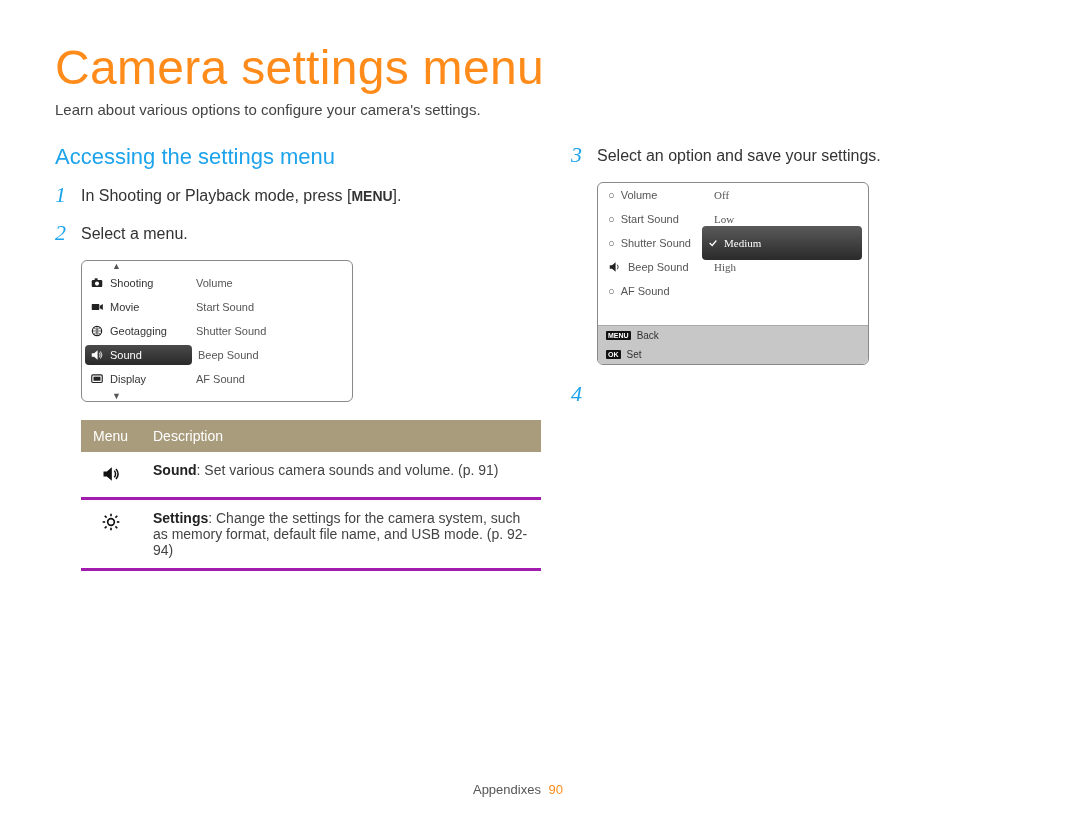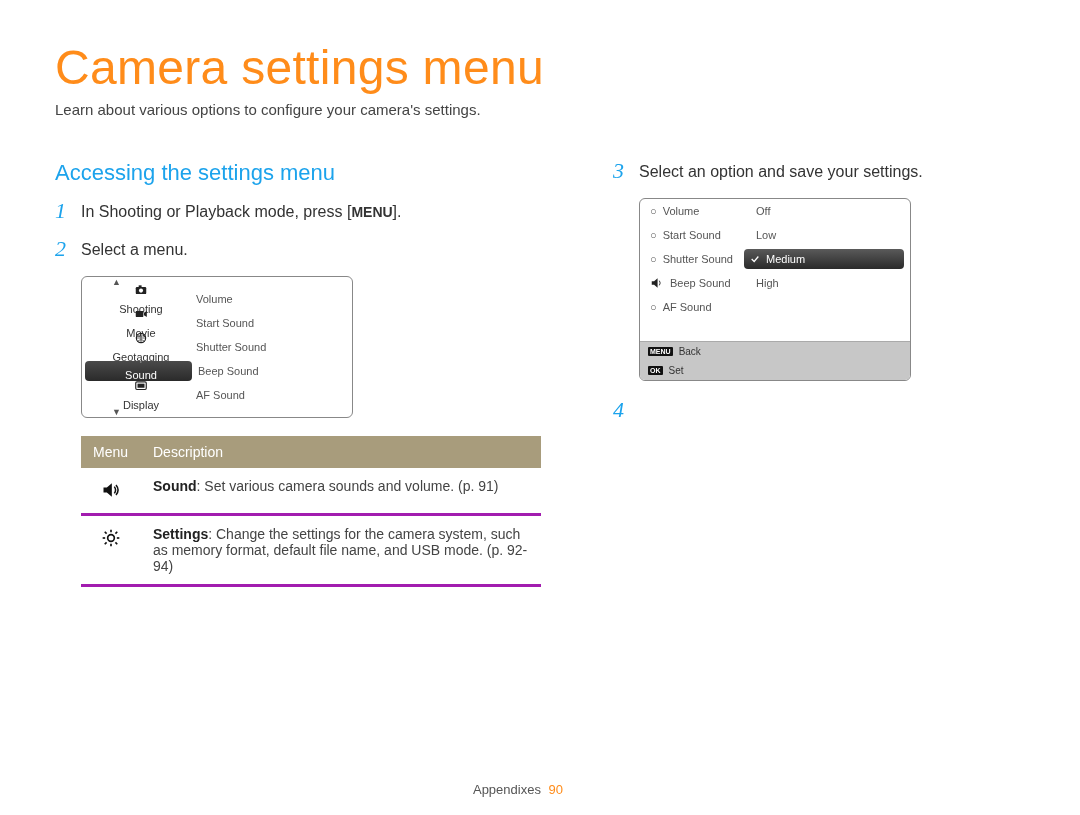--- a/index.html
+++ b/index.html
@@ -14,23 +14,23 @@
   .page-title {
     font-size: 48px;
     color: #ff8c1a;
     font-weight: 400;
     margin: 0 0 6px 0;
     letter-spacing: 0.3px;
   }
   .page-intro {
     font-size: 15px;
     color: #444;
-    margin-bottom: 42px;
-  }
-  .columns { display: flex; gap: 72px; }
+    margin-bottom: 26px;
+  }
+  .columns { display: flex; gap: 30px; }
   .col { flex: 1; }
   .section-title {
     font-size: 22px;
     color: #1ca3ec;
     margin: 0 0 14px 0;
     font-weight: 400;
   }
   .step { display:flex; align-items:flex-start; margin-bottom: 14px; }
   .step-num {
     font-family: Georgia, 'Times New Roman', serif;
@@ -51,21 +51,21 @@
   .cam-screen {
     width: 272px;
     border: 1px solid #888;
     border-radius: 6px;
     overflow:hidden;
     margin: 8px 0 18px 26px;
     font-size: 11px;
     background: #fff;
   }
   .cam-row { display:flex; align-items:center; height:24px; }
-  .cam-left { width: 110px; display:flex; align-items:center; padding-left:8px; gap:6px;flex-direction:column; }
+  .cam-left { width: 110px; display:flex; align-items:center; padding-left:8px; gap:6px; }
   .cam-right { flex:1; padding-left:4px; color:#555; }
   .cam-left.selected {
     background: linear-gradient(#4a4a4a,#2a2a2a);
     color:#fff;
     border-radius:4px;
     margin-left:3px;
     margin-right:2px;
     padding-left:5px;
     width:107px;
     height:20px;
@@ -95,28 +95,28 @@
     padding:8px 12px; font-size:14px;
   }
   .desc-table th:first-child { width:60px; }
   .desc-table td {
     border-bottom:3px solid #a21caf; padding:10px 12px; vertical-align:top; color:#444;
   }
   .desc-table td.icon-cell { text-align:center; padding-top:12px; }
   .desc-bold { font-weight:700; color:#222; }
   
   .cam2-left { width:108px; padding-left:10px; display:flex; align-items:center; gap:6px; color:#555;}
-  .cam2-right { flex:1; padding-left:8px; color:#555;}
+  .cam2-right { flex:1; padding-left:8px; color:#555;font-family:Liberation Serif, serif;}
   .cam2-sel {
     background: linear-gradient(#5a5a5a,#2a2a2a);
     color:#fff;
     border-radius:4px;
     margin:0 6px 0 -4px;
     padding-left:6px;
-    height:20px;
+    height:34px;
     display:flex;
     align-items:center;
     gap:6px;
   }
   .check { width:10px; height:10px; }
   .footer-ok-label {
     background:#111; color:#fff; font-size:7px; padding:1px 2px; border-radius:1px; font-weight:bold;
   }
   .page-footer {
     position:absolute;

